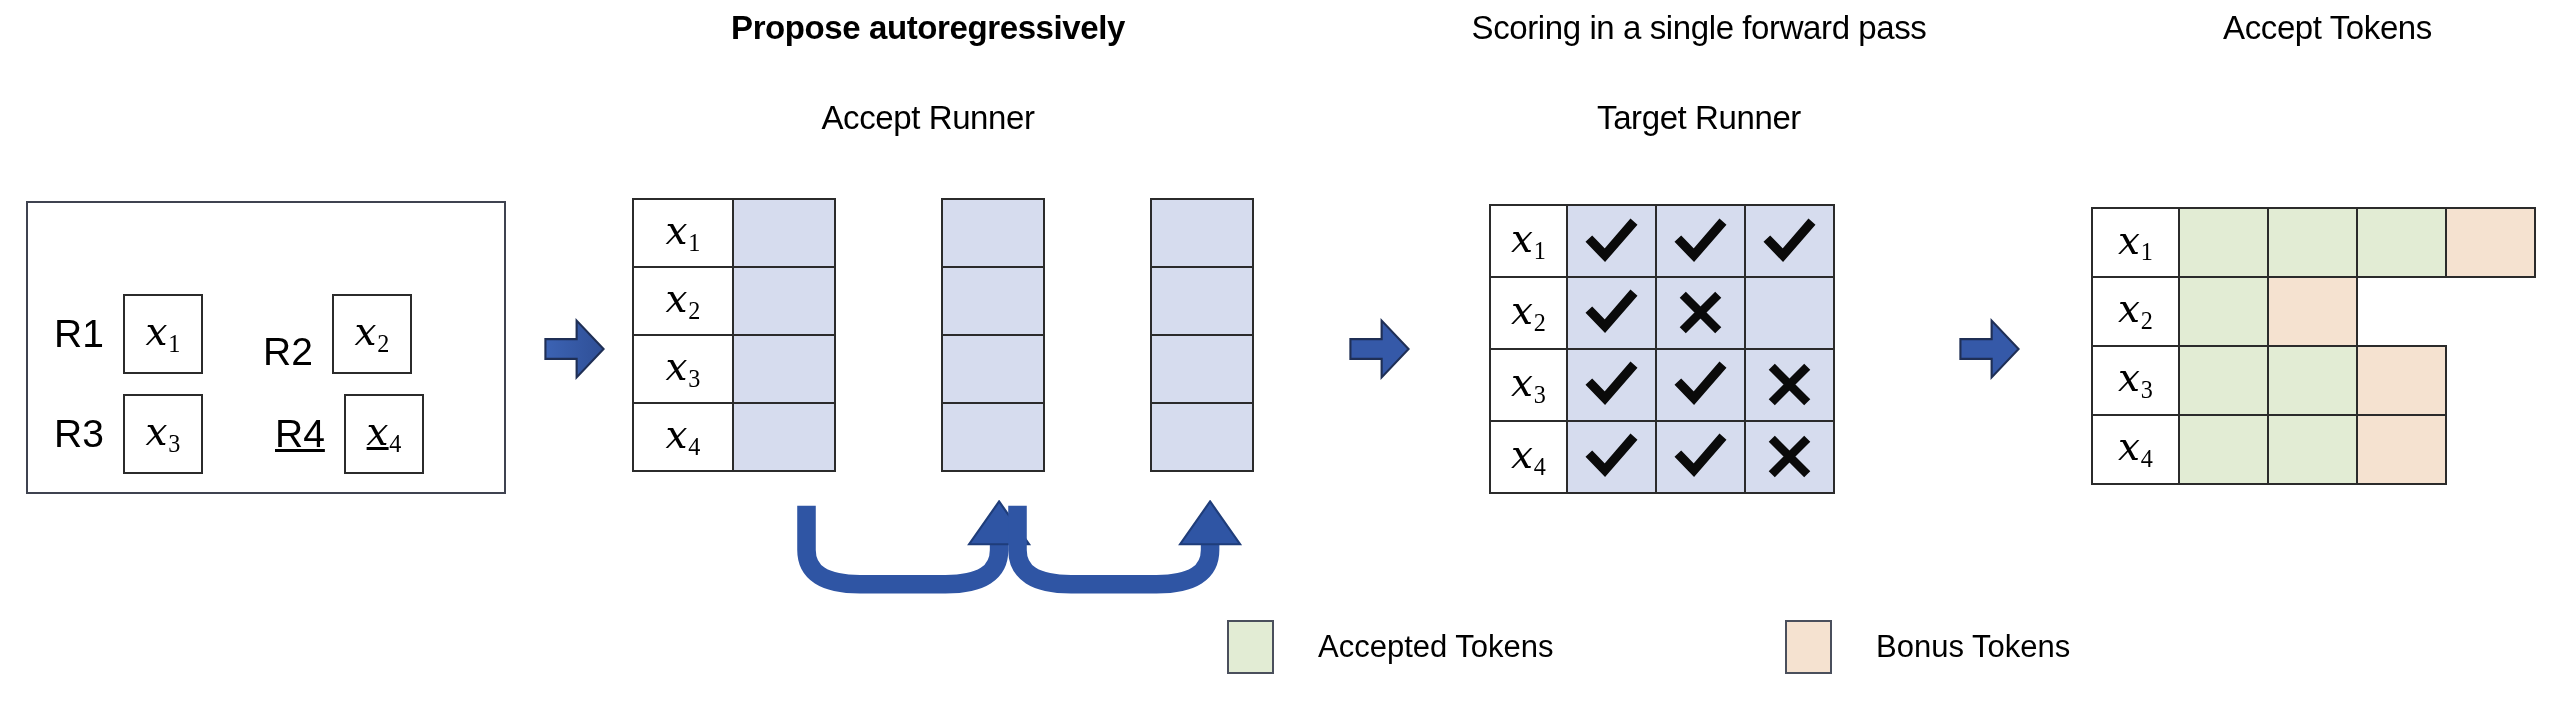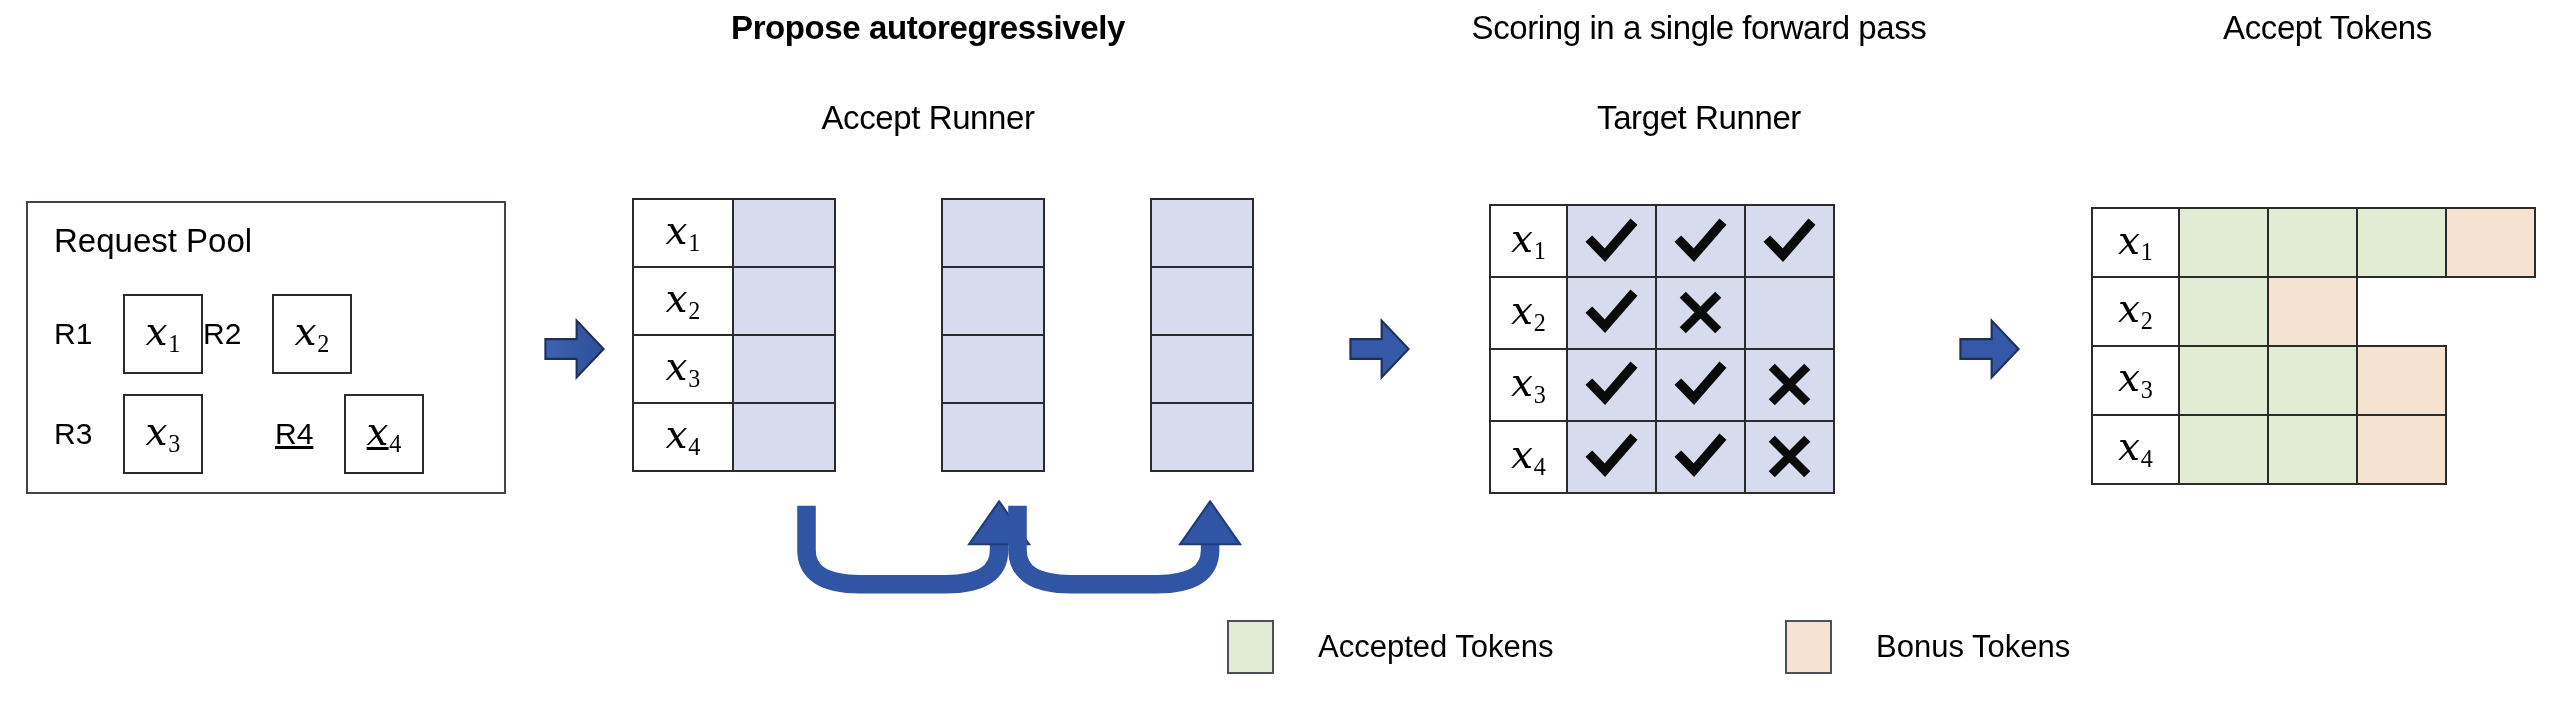--- a/index.html
+++ b/index.html
@@ -49,21 +49,21 @@
   .pool-row {
     position: absolute;
     display: flex;
     align-items: center;
   }
   .pool-entry {
     display: flex;
     align-items: center;
   }
   .pool-label {
-    font-size: 30px;
+    font-size: 39px;
     width: 69px;
     flex: 0 0 69px;
   }
   .pool-box {
     width: 80px;
     height: 80px;
     border: 2.9px solid #2b2b2b;
     box-sizing: border-box;
     display: flex;
     align-items: center;
@@ -150,30 +150,29 @@
   .legend-label {
     font-size: 31px;
     margin-left: 44px;
     white-space: nowrap;
   }
 </style>
 </head>
 <body>
 
 <div id="request-pool">
-  <div class="pool-title">Request Pool</div>
 
   <div class="pool-row" style="left:26px; top:91px;">
     <div class="pool-entry">
       <span class="pool-label">R1</span>
       <span class="pool-box">
         <span class="xvar"><i>x</i><sub>1</sub></span>
       </span>
     </div>
-    <div class="pool-entry" style="">
+    <div class="pool-entry" style="margin-left:60px;align-items:flex-end;">
       <span class="pool-label">R2</span>
       <span class="pool-box">
         <span class="xvar"><i>x</i><sub>2</sub></span>
       </span>
     </div>
   </div>
 
   <div class="pool-row" style="left:26px; top:191px;">
     <div class="pool-entry">
       <span class="pool-label">R3</span>

